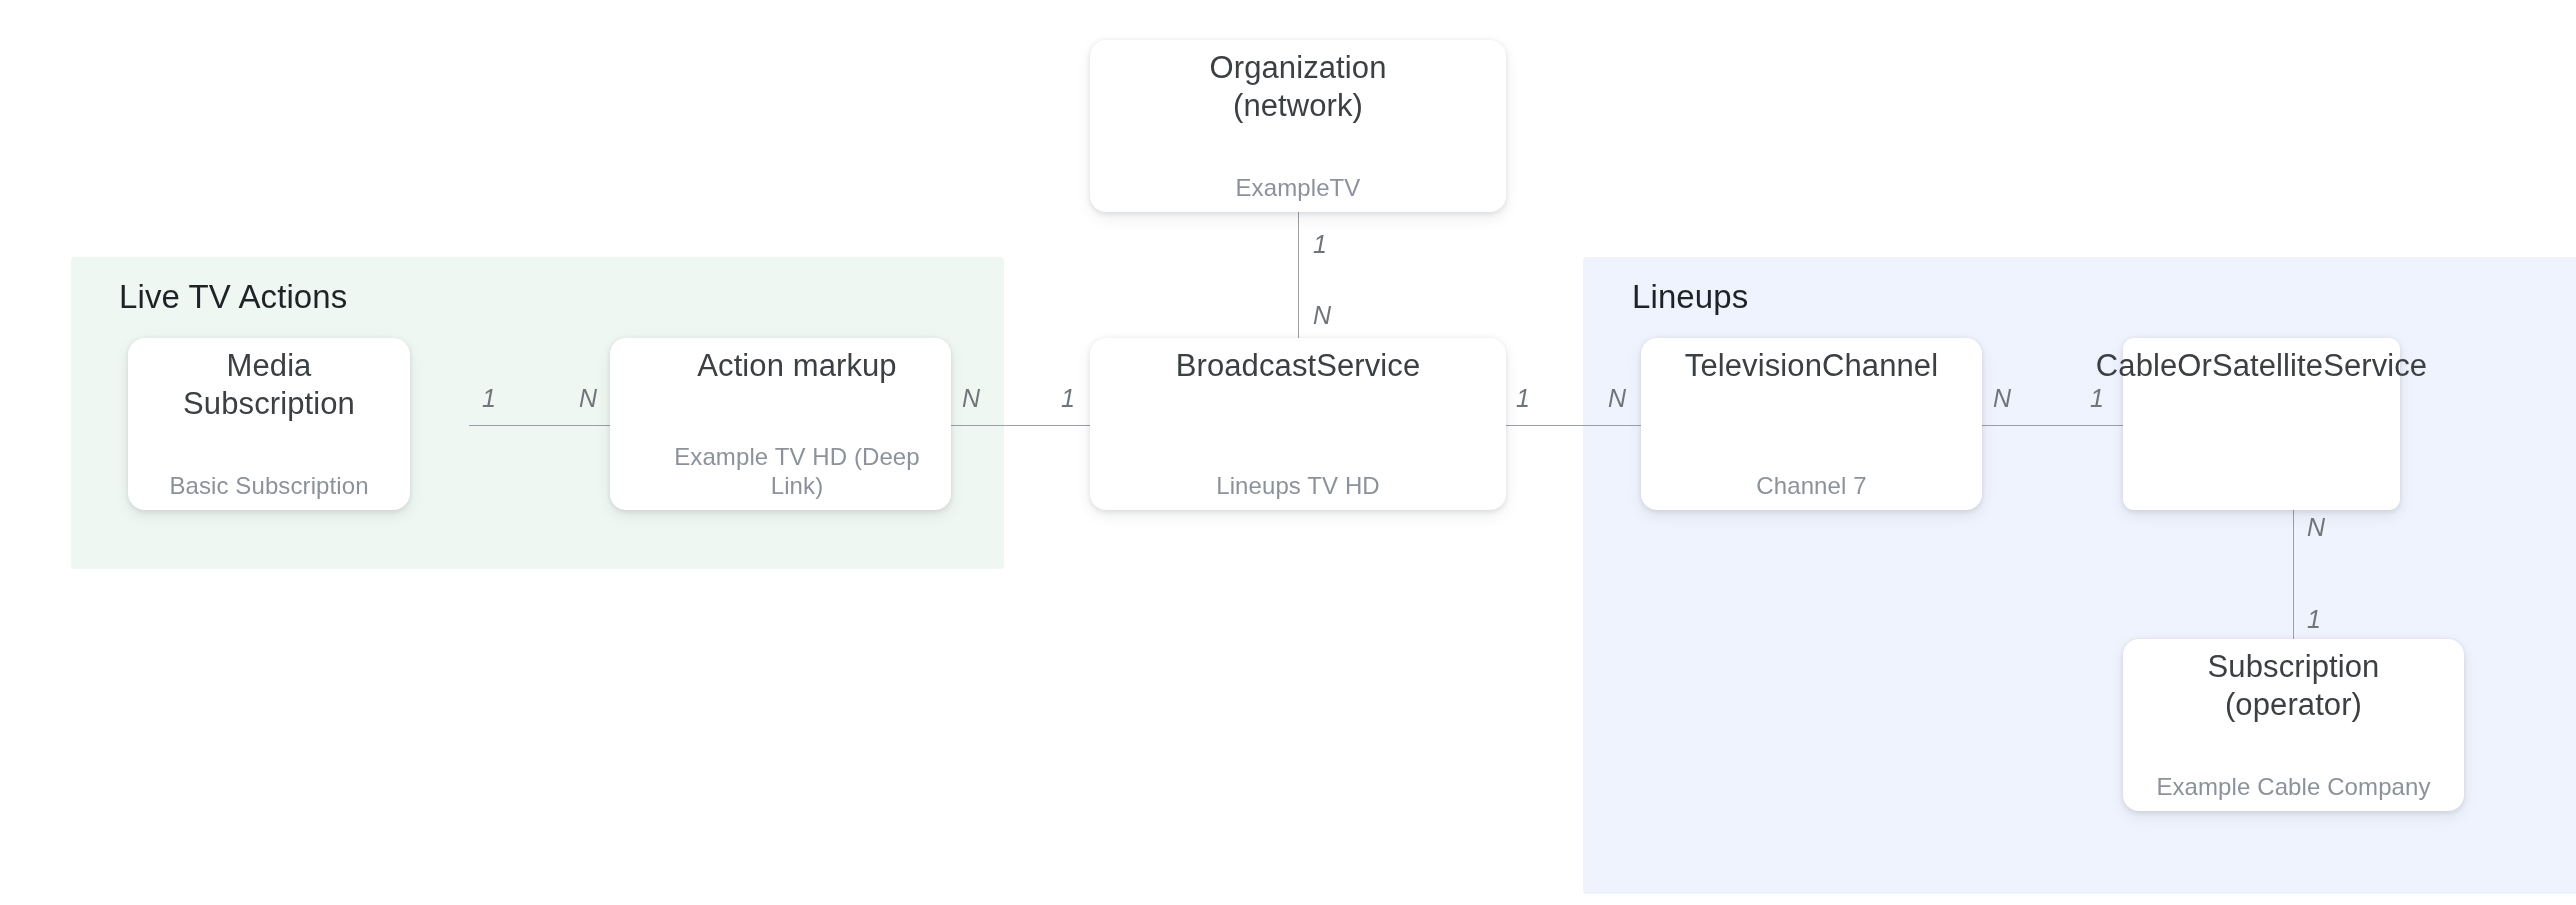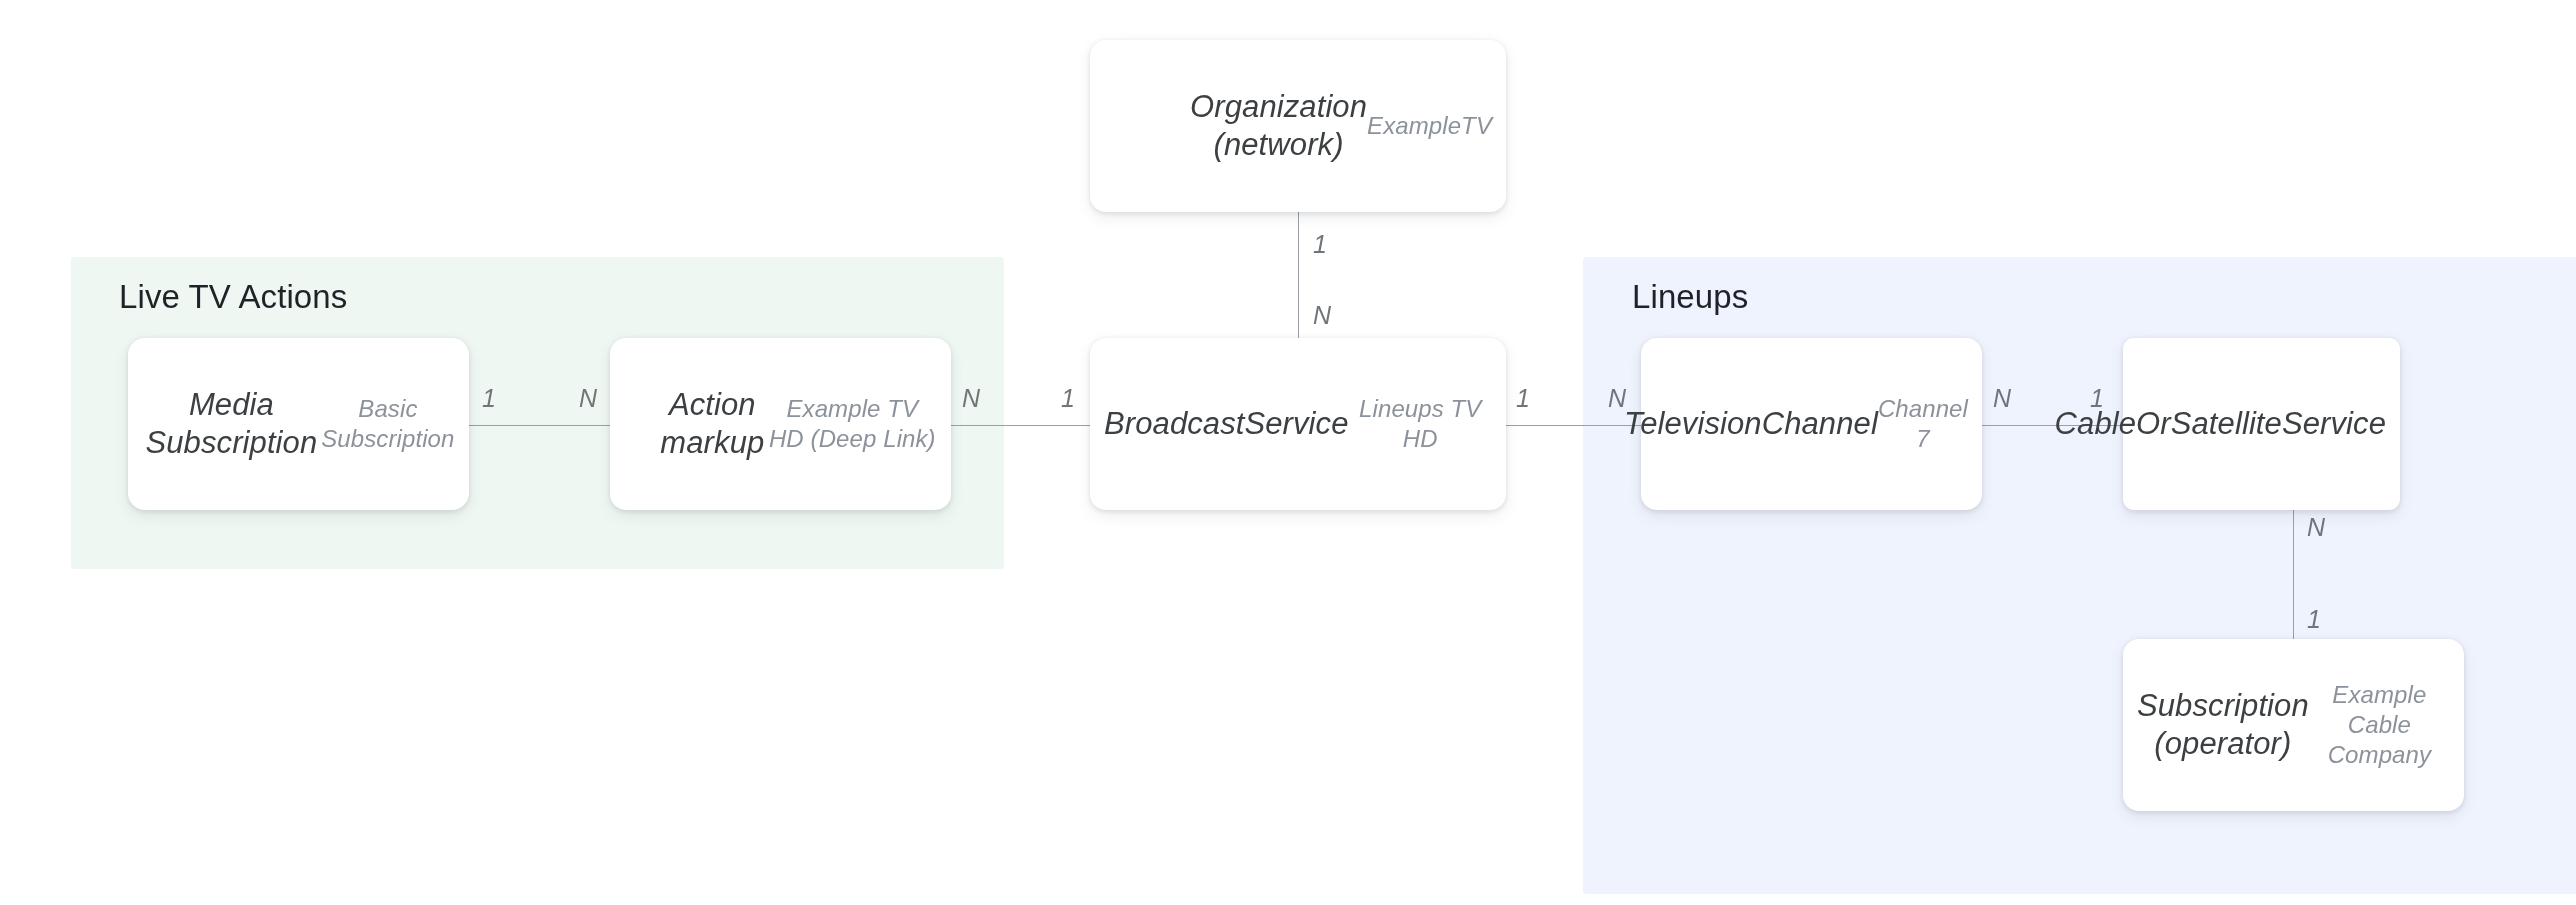--- a/index.html
+++ b/index.html
@@ -35,27 +35,26 @@
   }
 
   
   .node {
     position: absolute;
     background: #ffffff;
     border-radius: 16px;
     box-shadow: 0 1.8px 5.3px rgba(16,24,40,0.10),
                 0 5.3px 16px rgba(16,24,40,0.07);
     display: flex;
-    flex-direction: row;
+    flex-direction: column;
     align-items: center;
-    justify-content: flex-end;
+    justify-content: space-between;
     box-sizing: border-box;
     padding: 8.8px 14px;
     z-index: 5;
-    font-style: italic;
   }
   .node-title {
     font-size: 31px;
     font-weight: 400;
     color: #3c4043;
     line-height: 1.22;
     text-align: center;
     white-space: pre-line;
     letter-spacing: 0.1px;
   }
@@ -117,21 +116,21 @@
     <div class="edge-label" style="left: 1993px; top: 386px;">N</div>
     <div class="edge-label" style="left: 2090px; top: 386px;">1</div>
     <div class="edge-v" style="left: 2293px; top: 510px; height: 129px;"></div>
     <div class="edge-label" style="left: 2307px; top: 515px;">N</div>
     <div class="edge-label" style="left: 2307px; top: 607px;">1</div>
     <div class="node" style="left: 1090px; top: 40px; width: 416px; height: 172px;">
       <div class="node-title">Organization
 (network)</div>
       <div class="node-sub">ExampleTV</div>
     </div>
-    <div class="node" style="left: 128px; top: 338px; width: 341px; height: 172px; border-radius: 17px;">
+    <div class="node" style="left: 128px; top: 338px; width: 282px; height: 172px; border-radius: 17px;">
       <div class="node-title">Media Subscription</div>
       <div class="node-sub">Basic Subscription</div>
     </div>
     <div class="node" style="left: 610px; top: 338px; width: 341px; height: 172px; padding-left: 47px;">
       <div class="node-title">Action markup</div>
       <div class="node-sub">Example TV HD (Deep Link)</div>
     </div>
     <div class="node" style="left: 1090px; top: 338px; width: 416px; height: 172px;">
       <div class="node-title">BroadcastService</div>
       <div class="node-sub">Lineups TV HD</div>

